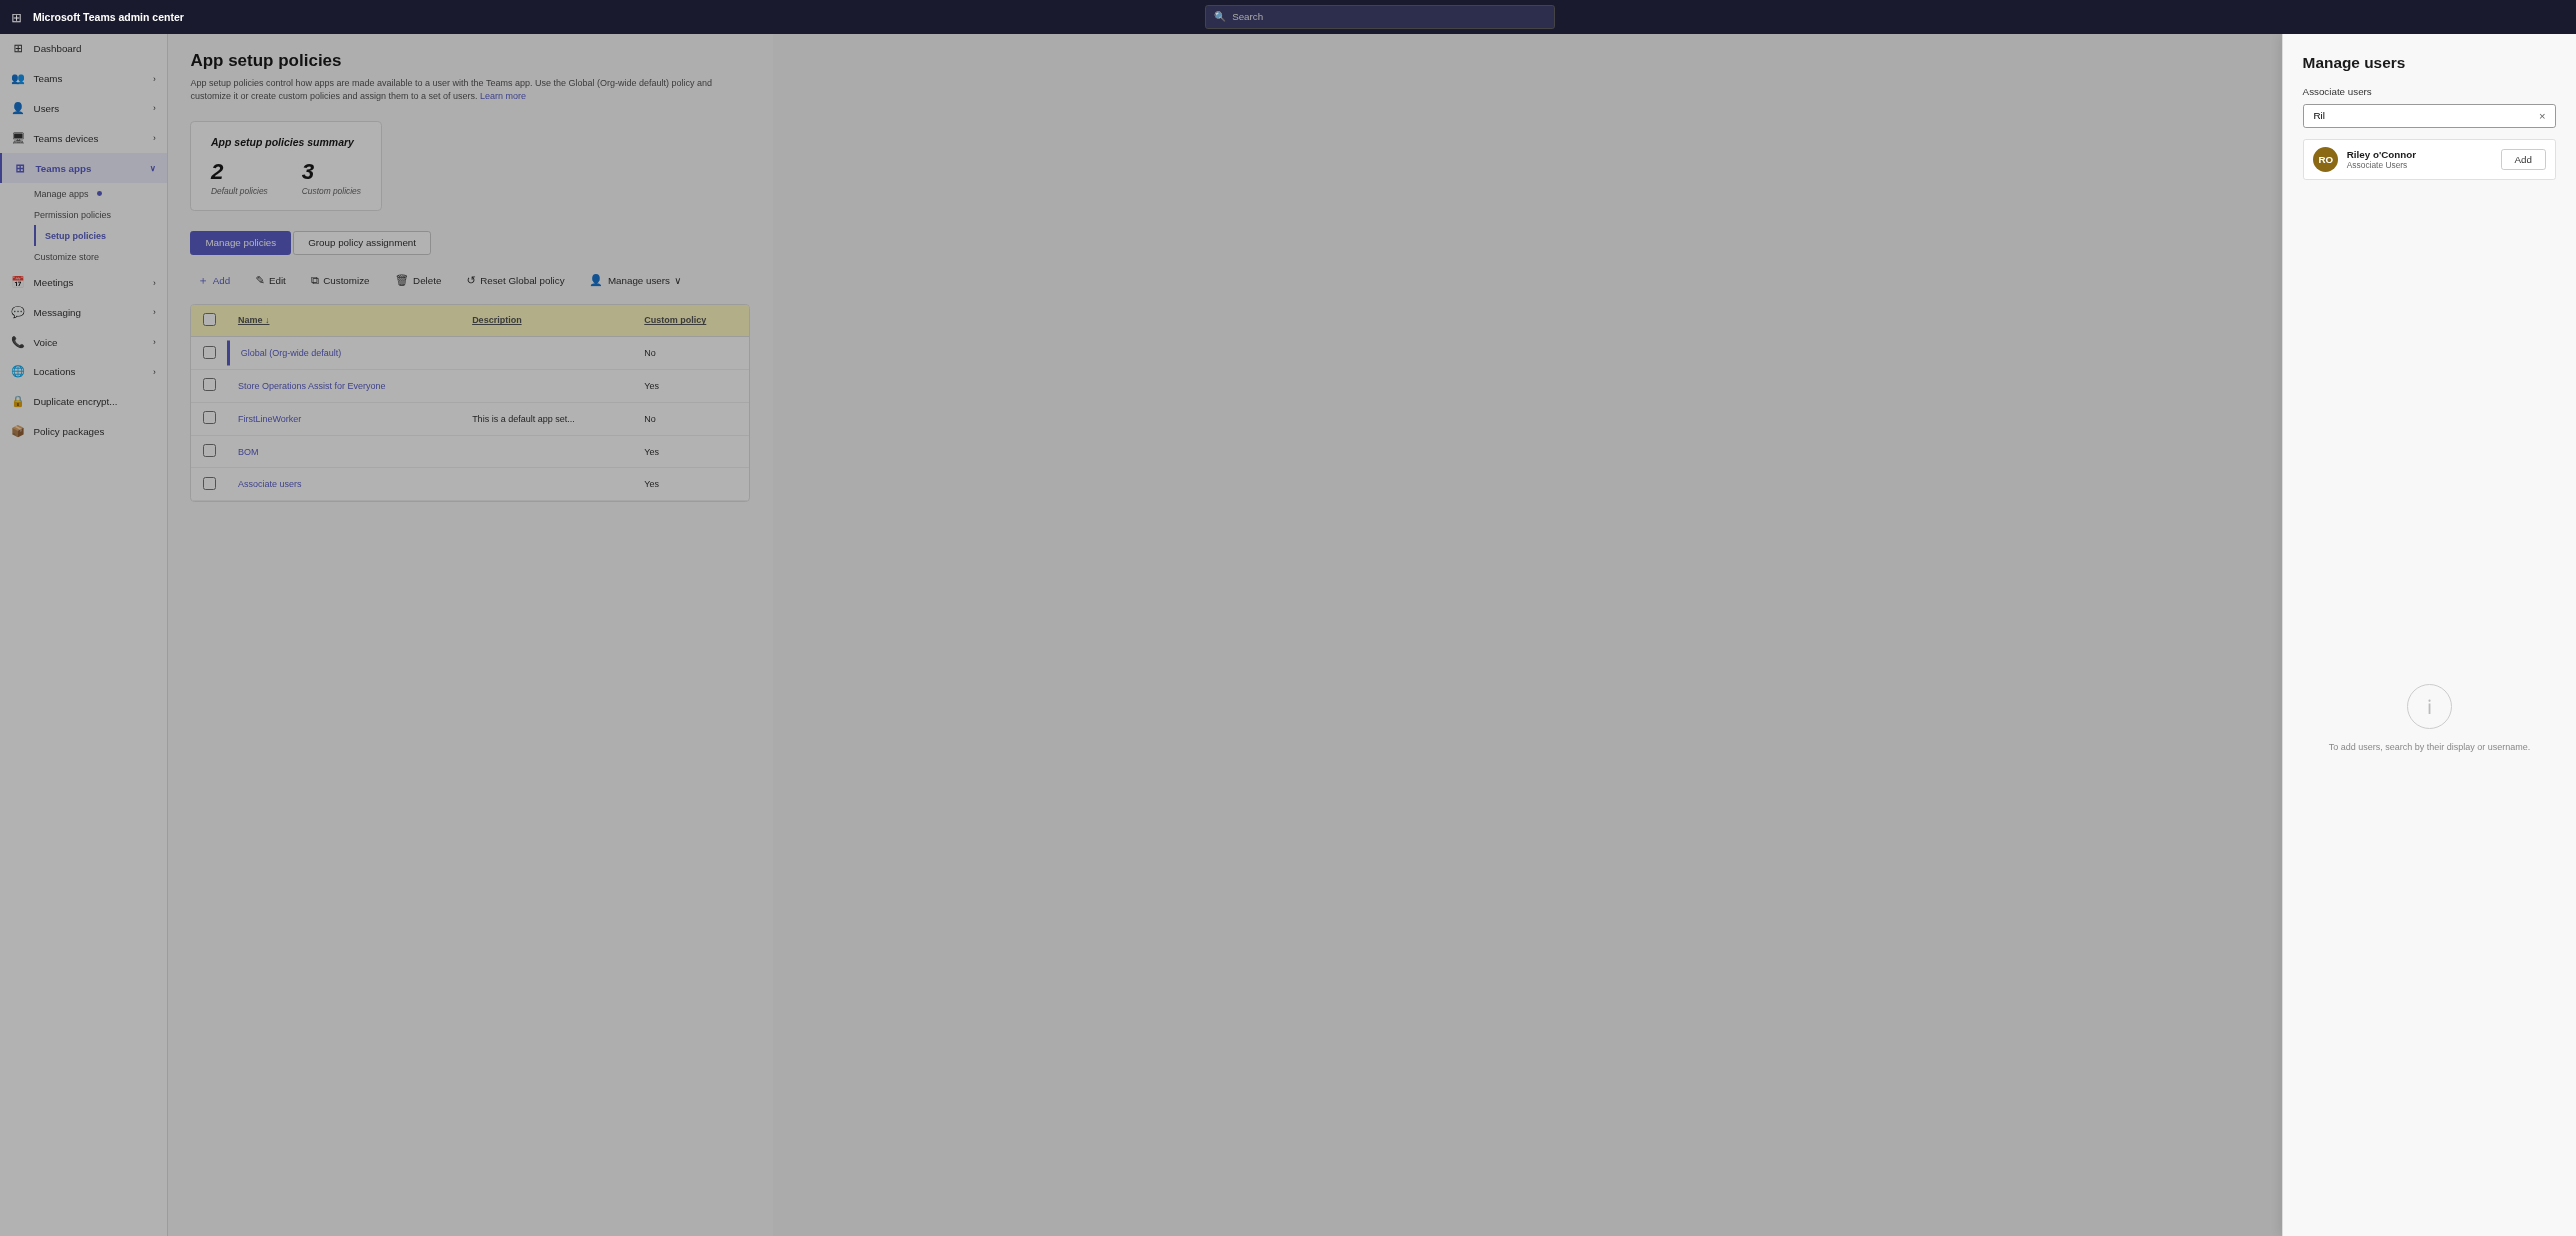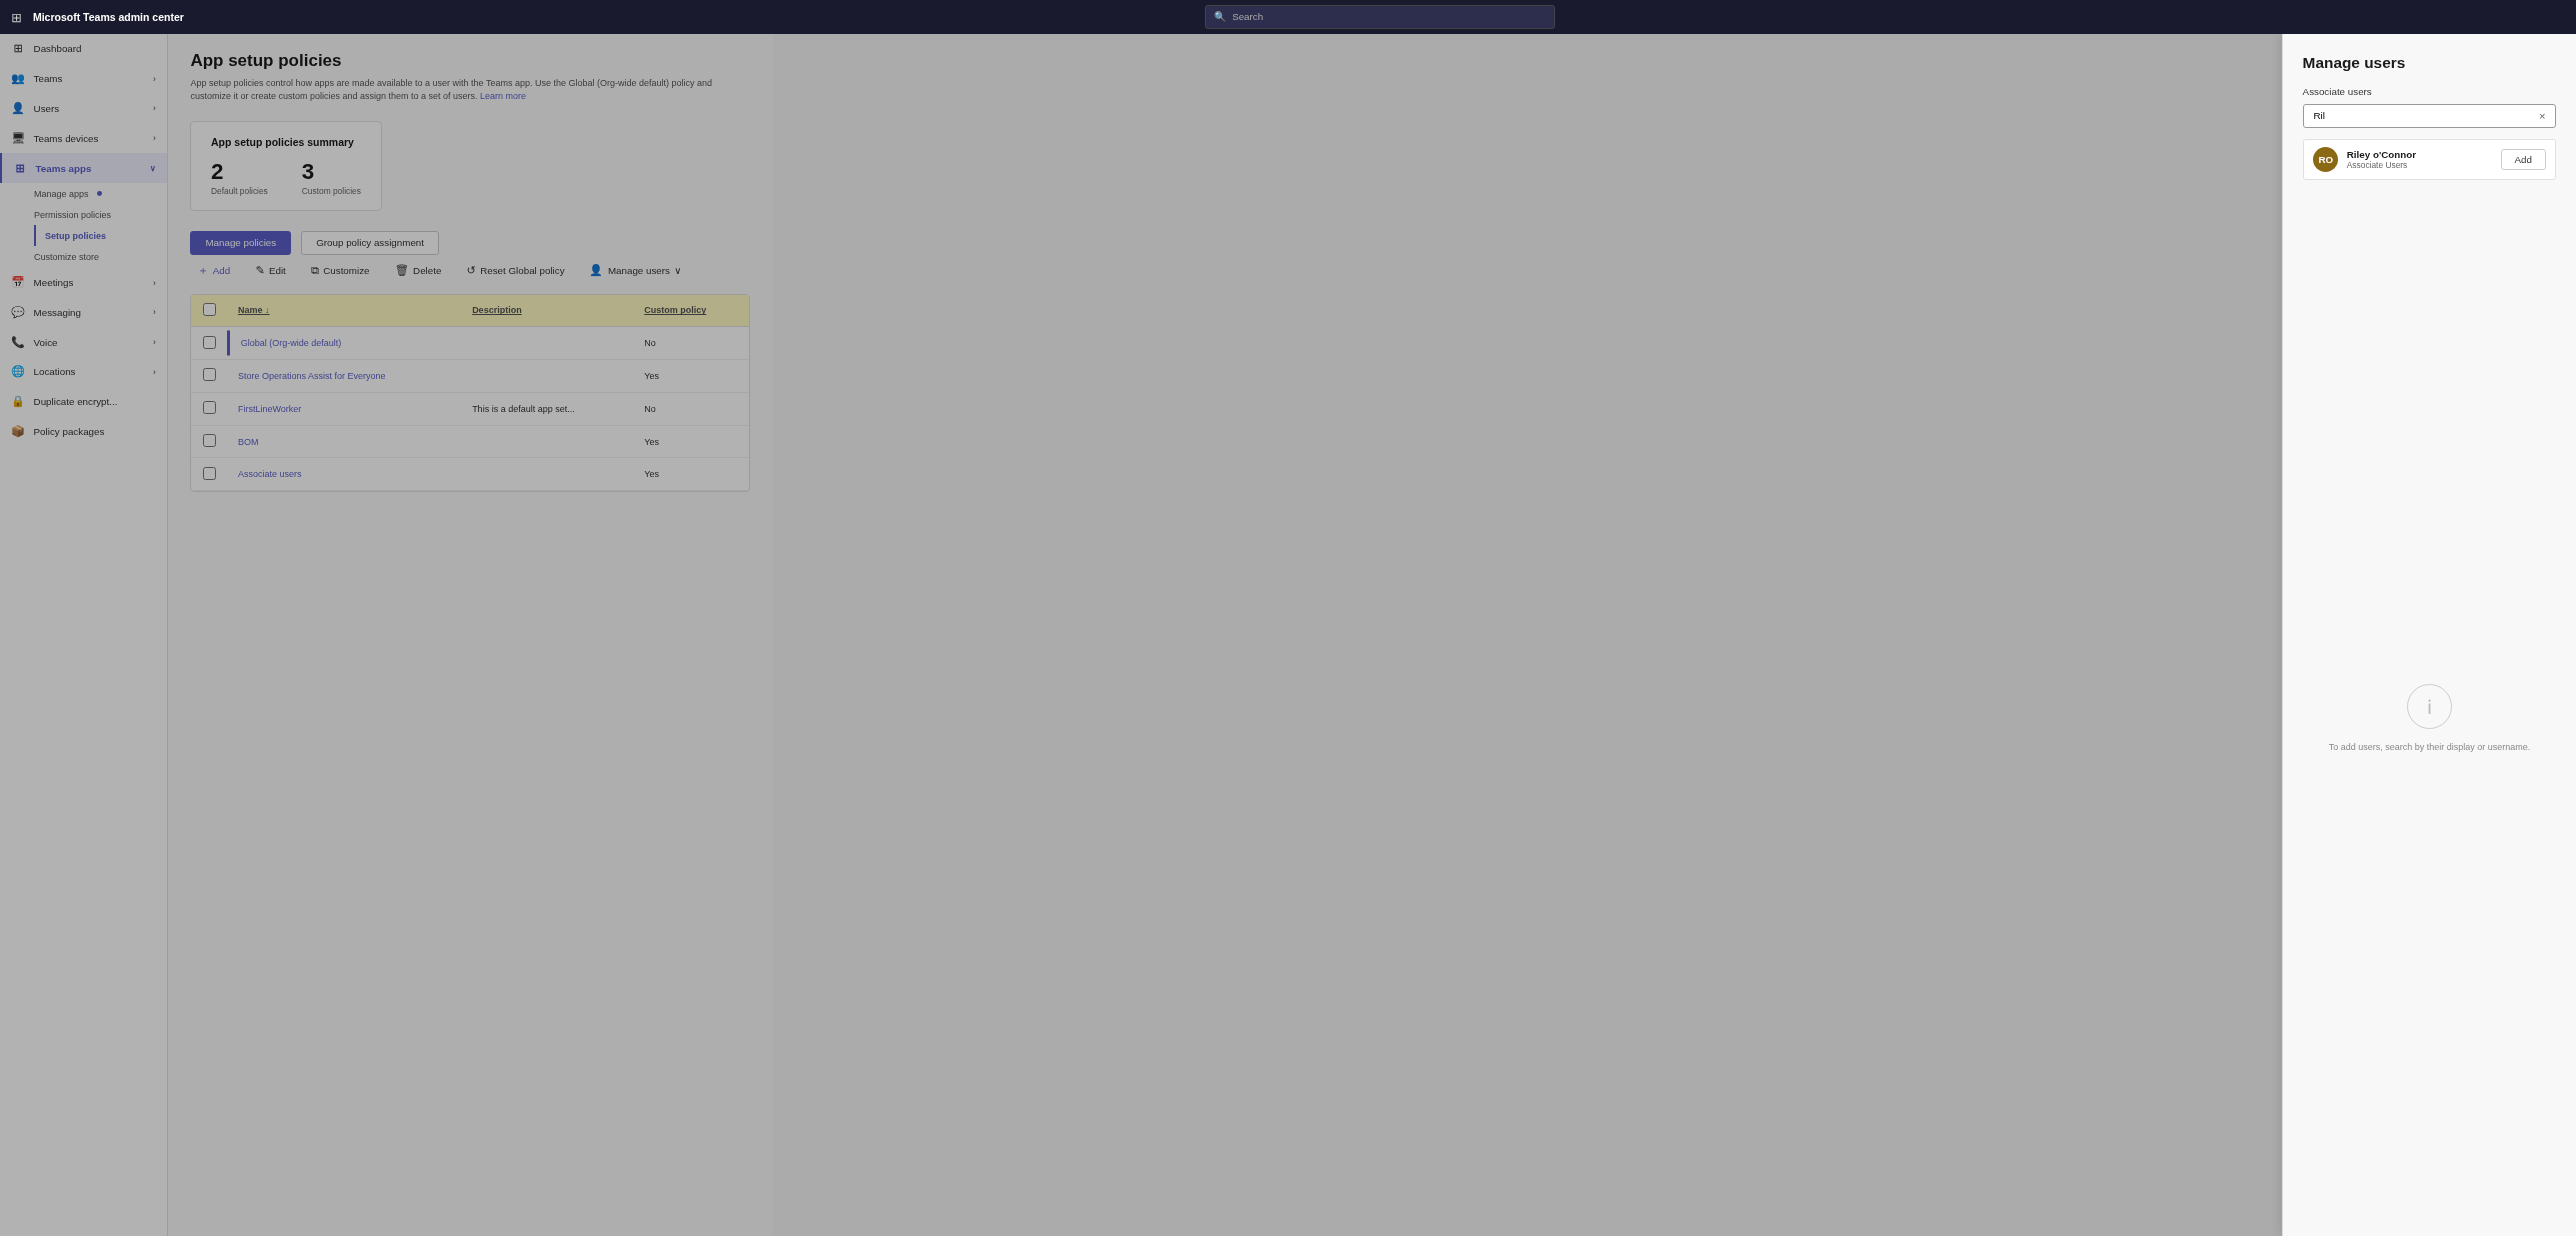--- a/index.html
+++ b/index.html
@@ -59,21 +59,21 @@
     
     .summary-card {
       background: #fff; border: 0.7px solid #e0e0e0; border-radius: 4.2px;
       padding: 14px 19.6px; display: inline-flex; gap: 34px; margin-bottom: 19.6px;
     }
     .summary-title { font-size: 10.5px; font-weight: 600; margin-bottom: 11.2px; color: #1a1a1a; }
     .summary-stat .count { font-size: 22.4px; font-weight: 700; color: #1a1a1a; }
     .summary-stat .label { font-size: 8.4px; color: #666; margin-top: 1.4px; }
 
     
-    .tabs { display: flex; gap: 10px; margin-bottom: 4px; }
+    .tabs { display: flex; gap: 2px; margin-bottom: 14px; }
     .tab-btn {
       padding: 5.6px 14px; border-radius: 2.8px; border: 0.7px solid #ccc;
       background: #fff; cursor: pointer; font-size: 9.8px; color: #333;
     }
     .tab-btn.active { background: #5b5fc7; color: #fff; border-color: #5b5fc7; }
 
     
     .toolbar { display: flex; align-items: center; gap: 11.2px; margin-bottom: 11.2px; }
     .toolbar-btn {
       display: flex; align-items: center; gap: 4.2px;
@@ -164,21 +164,21 @@
     }
     .apply-btn {
       background: #5b5fc7; color: #fff; border: none; border-radius: 2.8px;
       padding: 7px 19.6px; cursor: pointer; font-size: 9.8px; font-weight: 600;
     }
     .cancel-btn {
       background: #fff; color: #333; border: 0.7px solid #ccc; border-radius: 2.8px;
       padding: 7px 19.6px; cursor: pointer; font-size: 9.8px;
     }
 
-    .summary-card-inner { width: 100%; }
+    .summary-card-inner { width: 100%; font-style: italic; }
     .summary-stats { display: flex; gap: 34px; margin-top: 8.4px; }
   </style>
 </head>
 <body>
 
 <div class="topbar">
   <span class="grid-icon">⊞</span>
   <div class="topbar-logo">
     <span>Microsoft Teams admin center</span>
   </div>

